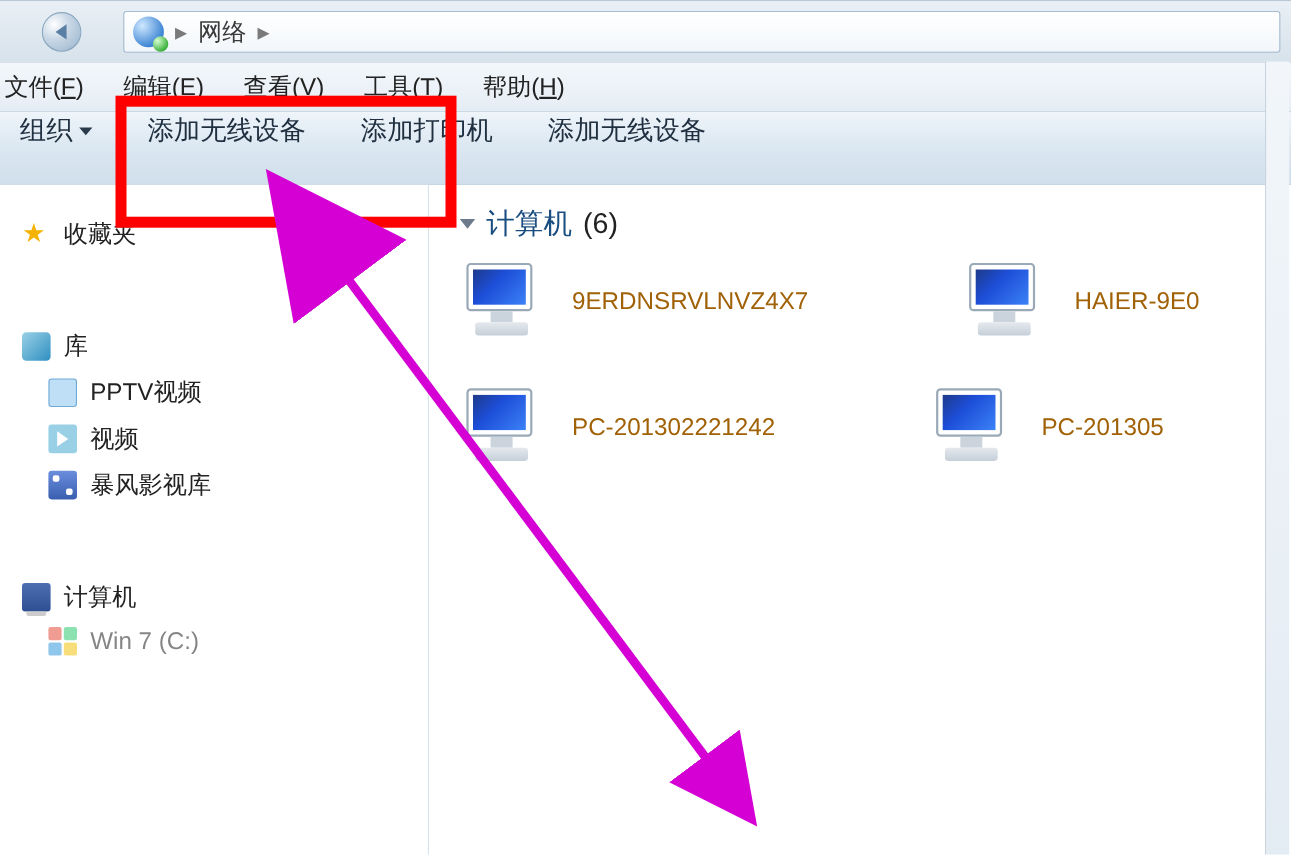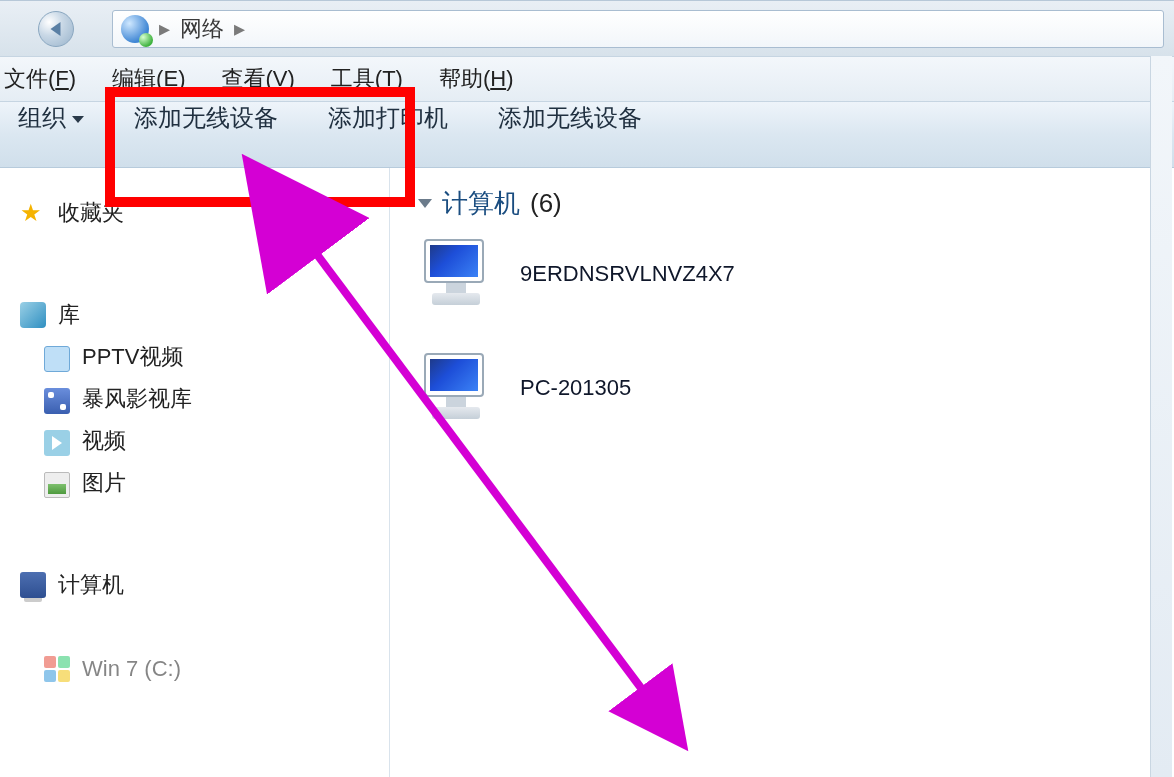--- a/index.html
+++ b/index.html
@@ -135,21 +135,21 @@
 
   
   .nav-item {
     display: flex;
     align-items: center;
     gap: 12px;
     padding: 6px 0 6px 4px;
     font-size: 22px;
     color: #222;
   }
-  .nav-item.sub { padding-left: 28px; align-items: flex-end; }
+  .nav-item.sub { padding-left: 28px; }
   .nav-gap-lg { height: 60px; }
 
   
   .ic { width: 26px; height: 26px; display:inline-block; position:relative; flex:0 0 26px;}
   .ic-star { color:#f5b301; font-size:24px; line-height:26px; }
   .ic-lib  { background: linear-gradient(135deg,#9ad0e6,#2f8fc1); border-radius:4px;}
   .ic-pptv { background:#bfdff7; border:1px solid #6fa9d8; border-radius:3px;}
   .ic-bf   { background: linear-gradient(#6a8edc,#3a5fb0); border-radius:3px;}
   .ic-bf::before,.ic-bf::after{content:"";position:absolute;background:#fff;width:6px;height:6px;border-radius:2px;}
   .ic-bf::before{left:4px;top:4px;} .ic-bf::after{right:4px;bottom:4px;}
@@ -178,21 +178,21 @@
     border-top:9px solid #6b7b8b;
   }
 
   
   .comp-grid{
     display:flex; flex-direction: column; gap: 44px;
   }
   .comp-row{ display:flex; gap: 140px; }
   .comp-item{
     display:flex; align-items:center; gap:24px;
-    font-size:22px; color:#0f172a;
+    font-size:22px; color:#a16207;
   }
   .comp-icon{
     width:78px; height:70px; position:relative; flex:0 0 78px;
   }
   .comp-monitor{
     position:absolute; left:6px; top:0; width:60px; height:44px;
     border:2px solid #9aa9b7;
     border-radius:4px;
     background:#fff;
     padding:4px;
@@ -279,39 +279,35 @@
 
     <div class="nav-item">
       <span class="ic ic-lib"></span>
       <span>库</span>
     </div>
     <div class="nav-item sub">
       <span class="ic ic-pptv"></span>
       <span>PPTV视频</span>
     </div>
     <div class="nav-item sub">
+      <span class="ic ic-vid"></span>
+      <span>视频</span>
+    </div>
+    <div class="nav-item sub">
       <span class="ic ic-bf"></span>
       <span>暴风影视库</span>
-    </div>
-    <div class="nav-item sub">
-      <span class="ic ic-vid"></span>
-      <span>视频</span>
-    </div>
-    <div class="nav-item sub">
-      <span class="ic ic-pic"></span>
-      <span>图片</span>
     </div>
 
     <div class="nav-gap-lg"></div>
 
     <div class="nav-item">
       <span class="ic ic-pc"></span>
       <span>计算机</span>
     </div>
-    <div class="nav-item sub" style="opacity:.55;margin-top:44px;">
+    <div class="nav-item sub" style="opacity:.55;">
       <span class="ic ic-win"></span>
       <span>Win 7 (C:)</span>
     </div>
   </div>
 
   <div class="content">
     <div class="group-header">
       <span class="collapse-caret"></span>
       <span>计算机</span>
       <span style="color:#222;">(6)</span>
@@ -322,22 +318,42 @@
         <div class="comp-item">
           <div class="comp-icon">
             <div class="comp-monitor">
                 <div class="comp-screen"></div>
               </div>
             <div class="comp-stand"></div>
               <div class="comp-base"></div>
           </div>
           <span>9ERDNSRVLNVZ4X7</span>
         </div>
+        <div class="comp-item">
+          <div class="comp-icon">
+            <div class="comp-monitor">
+                <div class="comp-screen"></div>
+              </div>
+            <div class="comp-stand"></div>
+              <div class="comp-base"></div>
+          </div>
+          <span>HAIER-9E0</span>
+        </div>
       </div>
       <div class="comp-row">
+        <div class="comp-item">
+          <div class="comp-icon">
+            <div class="comp-monitor">
+                <div class="comp-screen"></div>
+              </div>
+            <div class="comp-stand"></div>
+              <div class="comp-base"></div>
+          </div>
+          <span>PC-201302221242</span>
+        </div>
         <div class="comp-item">
           <div class="comp-icon">
             <div class="comp-monitor">
                 <div class="comp-screen"></div>
               </div>
             <div class="comp-stand"></div>
               <div class="comp-base"></div>
           </div>
           <span>PC-201305</span>
         </div>

